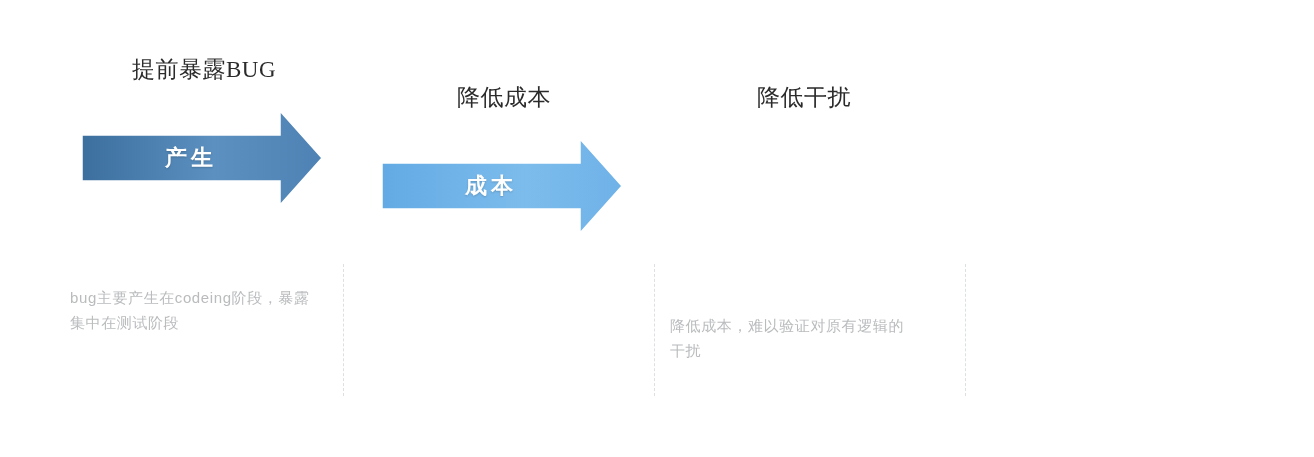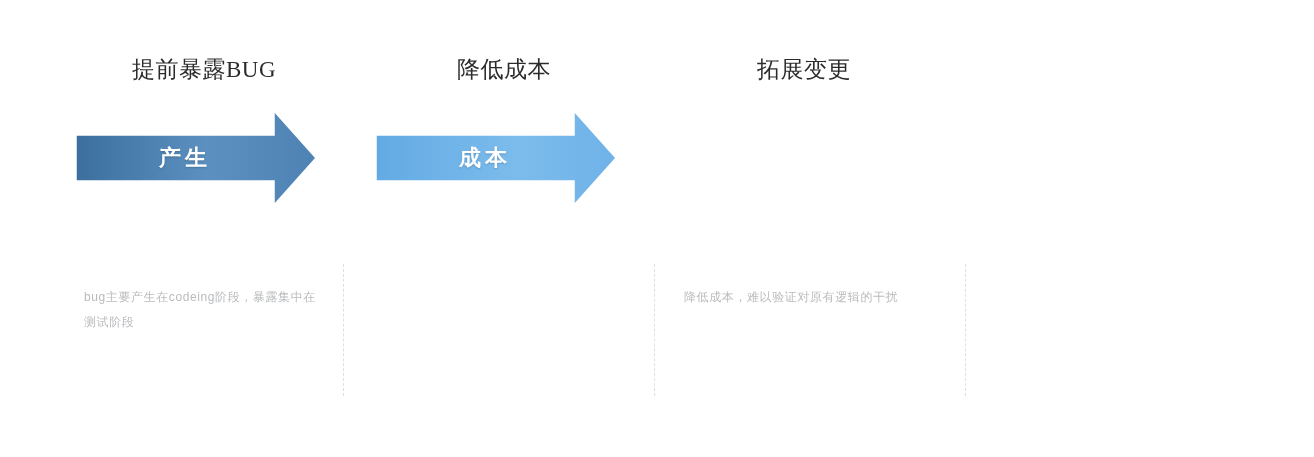--- a/index.html
+++ b/index.html
@@ -30,42 +30,42 @@
     display: flex;
     flex-direction: row;
   }
 
   .col {
     position: relative;
     width: 300px;
     flex: 0 0 300px;
   }
   .col-0 { margin-left: 54px; }
-  .col-1, .col-2, .col-3 { margin-left: 0px; }
+  .col-1, .col-2, .col-3 { margin-left: 0px; margin-top: 28px; }
 
   
   .heading {
     position: absolute;
     top: 55px;
     left: 0;
     width: 300px;
     text-align: center;
     font-family: "Liberation Serif", "DejaVu Serif", serif;
     font-size: 23px;
     line-height: 30px;
     color: #2b2b2b;
     letter-spacing: 0.5px;
     white-space: nowrap;
   }
 
   
   .arrow-wrap {
     position: absolute;
     top: 108px;
-    left: 22px;
+    left: 28px;
     width: 240px;
     height: 100px;
   }
   .arrow-svg {
     display: block;
     width: 240px;
     height: 100px;
   }
   .arrow-label {
     position: absolute;
@@ -81,23 +81,23 @@
     color: #ffffff;
     letter-spacing: 4px;
     text-shadow: 0 1px 2px rgba(0,0,0,0.18);
     pointer-events: none;
   }
 
   
   .desc {
     position: absolute;
     top: 285px;
-    left: 30px;
+    left: 16px;
     width: 240px;
-    font-size: 12px;
+    font-size: 15px;
     line-height: 25px;
     color: #b9bbbd;
     letter-spacing: 0.6px;
     text-align: left;
   }
 
   
   .divider {
     position: absolute;
     top: 264px;
@@ -146,21 +146,21 @@
             </linearGradient>
           </defs>
           <path d="M 0,27 L 198,27 L 198,3 L 240,50 L 198,97 L 198,73 L 0,73 Z" fill="url(#g1)" stroke="#ffffff" stroke-width="1.5"></path>
         </svg>
         <div class="arrow-label">成本</div>
       </div>
     </div>
 
 
     <div class="col col-3">
-      <div class="heading">拓展变更</div>
+      <div class="heading">降低干扰</div>
       <div class="desc">降低成本，难以验证对原有逻辑的干扰</div>
     </div>
 
   </div>
 
   <div class="divider d0"></div>
   <div class="divider d1"></div>
   <div class="divider d2"></div>
 
 </div>

